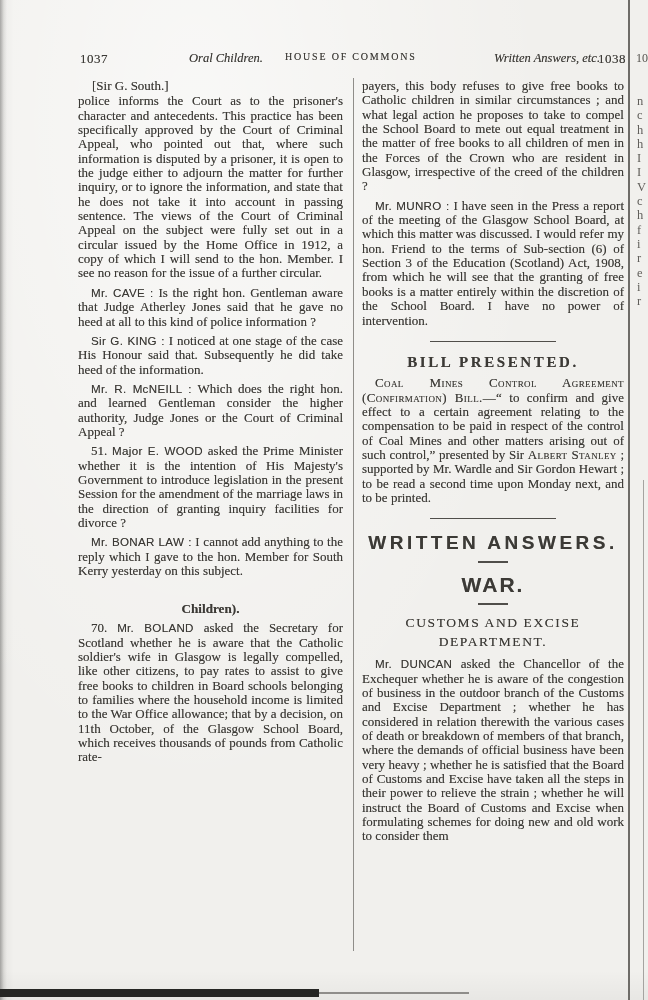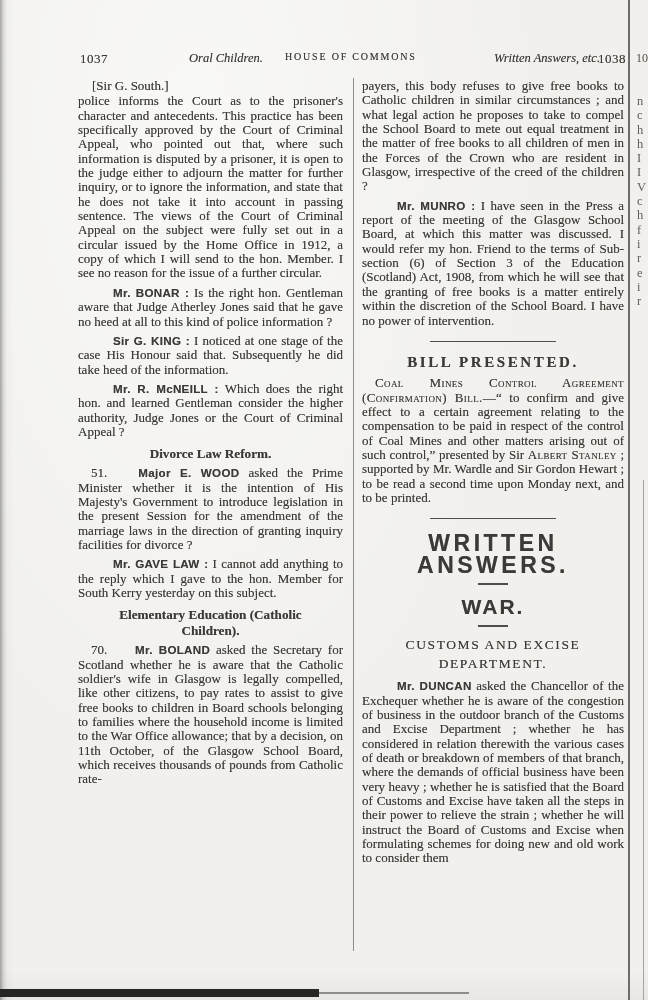--- a/index.html
+++ b/index.html
@@ -30,27 +30,27 @@
   .hdr-caps{letter-spacing:1.8px;font-size:10px;}
 
   
   .col-divider{position:absolute;left:353px;top:78px;width:1px;height:873px;background:#8f8d89;}
   .col{position:absolute;top:79px;text-align:justify;font-size:13px;line-height:14.35px;}
   .col-left{left:78px;width:265px;}
   .col-right{left:362px;width:262px;}
   p{margin:0 0 5px 0;}
   .indent{text-indent:13px;}
   .attr{text-indent:14px;margin-bottom:1px;text-align:left;}
-  .speaker{font-family:"Liberation Sans", sans-serif;font-weight:bold;font-size:11.6px;letter-spacing:.3px;margin-left:22px;}
+  .speaker{font-family:"Liberation Sans", sans-serif;font-weight:normal;font-size:11.6px;letter-spacing:.3px;}
   .sect-head{font-weight:bold;text-align:center;font-size:13.2px;margin:7px 0 4px 0;line-height:16px;}
   .smallcaps{font-variant:small-caps;letter-spacing:.4px;}
   .rule{width:126px;height:0;border-top:1.6px solid #504e4a;margin:13px auto 13px auto;}
   .dash{width:30px;height:0;border-top:2px solid #504e4a;margin:7px auto;}
   .big-head{font-family:"Liberation Sans", sans-serif;font-weight:bold;text-align:center;
-    font-size:23px;letter-spacing:3.5px;margin:4px 0 0 0;line-height:22px;}
+    font-size:19px;letter-spacing:3.5px;margin:4px 0 0 0;line-height:22px;}
   .war-head{font-size:21px;letter-spacing:2px;margin-top:11px;}
   .caps-head{text-align:center;font-size:13.5px;letter-spacing:1.6px;margin:9px 0 6px 0;line-height:18.5px;}
   .presented{text-align:center;font-size:15px;letter-spacing:2.6px;margin:0 0 7px 0;font-weight:bold;}
   
   .col, .hdr, .sect-head, .big-head, .caps-head, .presented{text-shadow:0 0 .45px rgba(60,58,54,.55);}
 </style>
 </head>
 <body>
 
 <div class="page">
@@ -62,31 +62,30 @@
   <div class="hdr hdr-caps" style="left:285px;">HOUSE OF COMMONS</div>
   <div class="hdr hdr-ital" style="left:494px;">Written Answers, etc.</div>
   <div class="hdr hdr-num" style="left:598px;">1038</div>
 
   <div class="col-divider"></div>
 
   <div class="col col-left">
     <p class="attr">[Sir G. South.]</p>
     <p>police informs the Court as to the prisoner's character and antecedents. This practice has been specifically approved by the Court of Criminal Appeal, who pointed out that, where such information is disputed by a prisoner, it is open to the judge either to adjourn the matter for further inquiry, or to ignore the information, and state that he does not take it into account in passing sentence. The views of the Court of Criminal Appeal on the subject were fully set out in a circular issued by the Home Office in 1912, a copy of which I will send to the hon. Member. I see no reason for the issue of a further circular.</p>
 
-    <p class="indent"><span class="speaker">Mr. BONAR :</span><span> Is the right hon. Gentleman aware that Judge Atherley Jones said that he gave no heed at all to this kind of police information ?</span></p>
+    <p class="indent"><span class="speaker">Mr. CAVE :</span><span> Is the right hon. Gentleman aware that Judge Atherley Jones said that he gave no heed at all to this kind of police information ?</span></p>
     <p class="indent"><span class="speaker">Sir G. KING :</span><span> I noticed at one stage of the case His Honour said that.  Subsequently he did take heed of the information.</span></p>
     <p class="indent"><span class="speaker">Mr. R. McNEILL :</span><span> Which does the right hon. and learned Gentleman consider the higher authority, Judge Jones or the Court of Criminal Appeal ?</span></p>
 
-    <div class="sect-head">Divorce Law Reform.</div>
 
     <p class="indent"><span>51. </span><span class="speaker">Major E. WOOD</span><span> asked the Prime Minister whether it is the intention of His Majesty's Government to introduce legislation in the present Session for the amendment of the marriage laws in the direction of granting inquiry facilities for divorce ?</span></p>
 
-    <p class="indent"><span class="speaker">Mr. GAVE LAW :</span><span> I cannot add anything to the reply which I gave to the hon. Member for South Kerry yesterday on this subject.</span></p>
+    <p class="indent"><span class="speaker">Mr. BONAR LAW :</span><span> I cannot add anything to the reply which I gave to the hon. Member for South Kerry yesterday on this subject.</span></p>
 
-    <div class="sect-head"><span>Elementary Education (Catholic</span><br><span>Children).</span></div>
+    <div class="sect-head"><br><span>Children).</span></div>
 
     <p class="indent"><span>70. </span><span class="speaker">Mr. BOLAND</span><span> asked the Secretary for Scotland whether he is aware that the Catholic soldier's wife in Glasgow is legally compelled, like other citizens, to pay rates to assist to give free books to children in Board schools belonging to families where the household income is limited to the War Office allowance; that by a decision, on 11th October, of the Glasgow School Board, which receives thousands of pounds from Catholic rate-</span></p>
   </div>
 
   <div class="col col-right">
     <p>payers, this body refuses to give free books to Catholic children in similar circumstances ; and what legal action he proposes to take to compel the School Board to mete out equal treatment in the matter of free books to all children of men in the Forces of the Crown who are resident in Glasgow, irrespective of the creed of the children ?</p>
 
     <p class="indent"><span class="speaker">Mr. MUNRO :</span><span> I have seen in the Press a report of the meeting of the Glasgow School Board, at which this matter was discussed.  I would refer my hon. Friend to the terms of Sub-section (6) of Section 3 of the Education (Scotland) Act, 1908, from which he will see that the granting of free books is a matter entirely within the discretion of the School Board.  I have no power of intervention.</span></p>
 
     <div class="rule"></div>

